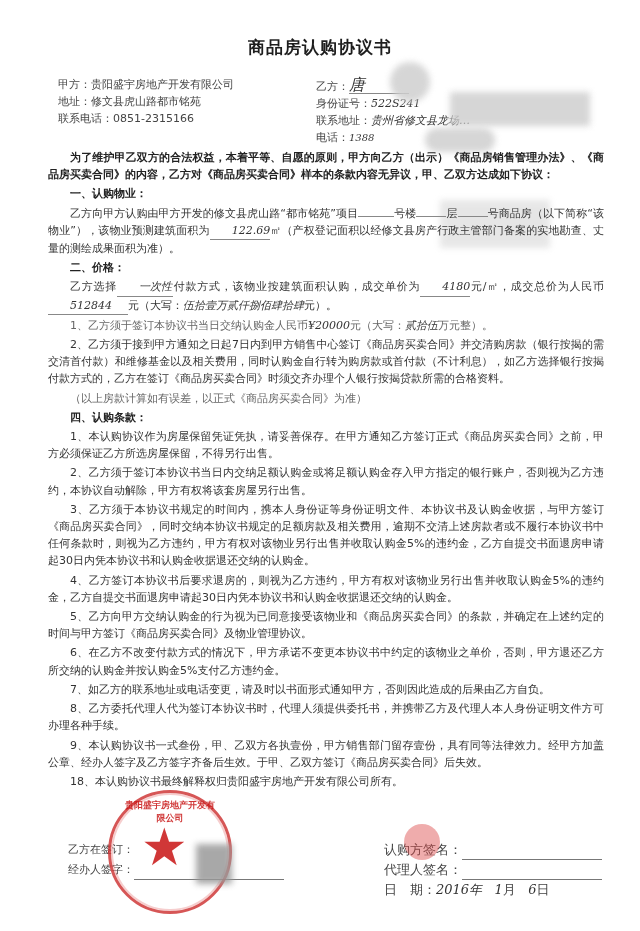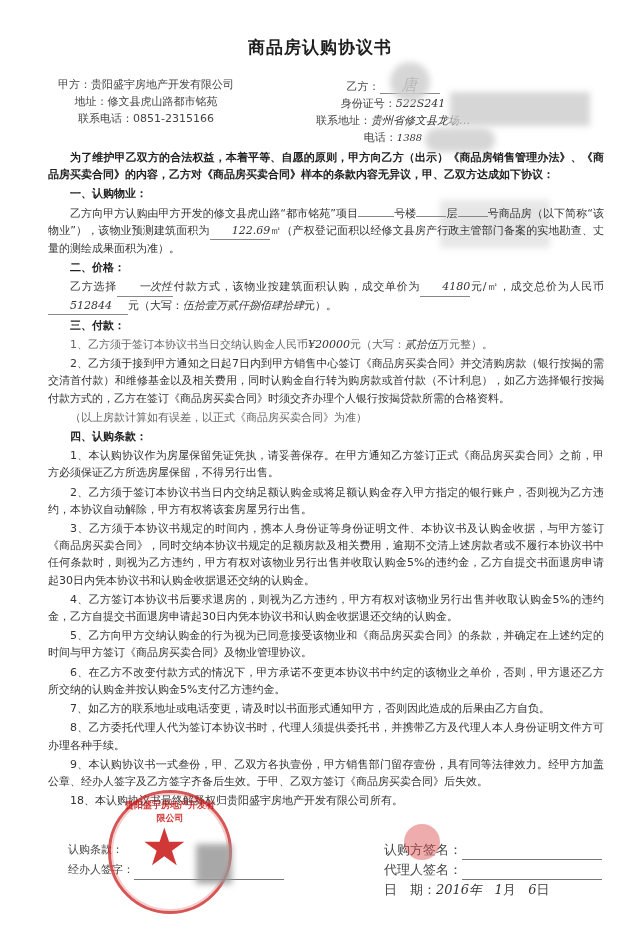--- a/index.html
+++ b/index.html
@@ -6,21 +6,21 @@
   body {
     width: 640px; height: 931px; overflow: hidden; background: #ffffff;
     font-family: "DejaVu Sans", "Liberation Sans", sans-serif;
     color: #2b2b2b; position: relative;
   }
   .page { position: absolute; left: 0; top: 0; width: 612px; height: 931px; }
   .title {
     position: absolute; top: 36px; left: 0; width: 640px; text-align: center;
     font-size: 17px; font-weight: bold; color: #1e1e1e; letter-spacing: 1px;
   }
-  .party { position: absolute; font-size: 11px; line-height: 17px; color: #444; text-align: center; }
+  .party { position: absolute; font-size: 11px; line-height: 17px; color: #444; }
   .party-a { left: 58px; top: 76px; }
   .party-b { left: 316px; top: 76px; }
   .row { white-space: nowrap; }
   .hand { font-family: "DejaVu Serif", serif; font-style: italic; color: #333; }
   .blank { display: inline-block; border-bottom: 1px solid #888; min-width: 30px; }
   .blur {
     position: absolute; background: #cfcfcf; opacity: 0.85; filter: blur(3px);
   }
   .body-text {
     position: absolute; left: 46px; top: 147px; width: 560px;
@@ -78,40 +78,39 @@
 
   <div class="body-text">
     <p class="indent bold">为了维护甲乙双方的合法权益，本着平等、自愿的原则，甲方向乙方（出示）《商品房销售管理办法》、《商品房买卖合同》的内容，乙方对《商品房买卖合同》样本的条款内容无异议，甲、乙双方达成如下协议：</p>
 
     <p class="heading">一、认购物业：</p>
     <p class="indent"><span>乙方向甲方认购由甲方开发的修文县虎山路“都市铭苑”项目</span><span class="blank" style="min-width:36px;"></span><span>号楼</span><span class="blank"></span><span>层</span><span class="blank"></span><span>号商品房（以下简称“该物业”），该物业预测建筑面积为</span><span class="hand blank">122.69</span><span>㎡（产权登记面积以经修文县房产行政主管部门备案的实地勘查、丈量的测绘成果面积为准）。</span></p>
 
     <p class="heading">二、价格：</p>
     <p class="indent"><span>乙方选择</span><span class="hand blank" style="min-width:56px;">一次性</span><span>付款方式，该物业按建筑面积认购，成交单价为</span><span class="hand blank">4180</span><span>元/㎡，成交总价为人民币</span><span class="hand blank" style="min-width:80px;">512844</span><span>元（大写：</span><span class="hand">伍拾壹万贰仟捌佰肆拾肆</span><span>元）。</span></p>
 
-    <p class="heading">三、付款：</p>
     <p class="indent light"><span>1、乙方须于签订本协议书当日交纳认购金人民币</span><span class="hand">¥20000</span><span>元（大写：</span><span class="hand">贰拾伍</span><span>万元整）。</span></p>
     <p class="indent">2、乙方须于接到甲方通知之日起7日内到甲方销售中心签订《商品房买卖合同》并交清购房款（银行按揭的需交清首付款）和维修基金以及相关费用，同时认购金自行转为购房款或首付款（不计利息），如乙方选择银行按揭付款方式的，乙方在签订《商品房买卖合同》时须交齐办理个人银行按揭贷款所需的合格资料。</p>
     <p class="indent light">（以上房款计算如有误差，以正式《商品房买卖合同》为准）</p>
 
     <p class="heading">四、认购条款：</p>
     <p class="indent">1、本认购协议作为房屋保留凭证凭执，请妥善保存。在甲方通知乙方签订正式《商品房买卖合同》之前，甲方必须保证乙方所选房屋保留，不得另行出售。</p>
     <p class="indent">2、乙方须于签订本协议书当日内交纳足额认购金或将足额认购金存入甲方指定的银行账户，否则视为乙方违约，本协议自动解除，甲方有权将该套房屋另行出售。</p>
     <p class="indent">3、乙方须于本协议书规定的时间内，携本人身份证等身份证明文件、本协议书及认购金收据，与甲方签订《商品房买卖合同》，同时交纳本协议书规定的足额房款及相关费用，逾期不交清上述房款者或不履行本协议书中任何条款时，则视为乙方违约，甲方有权对该物业另行出售并收取认购金5%的违约金，乙方自提交书面退房申请起30日内凭本协议书和认购金收据退还交纳的认购金。</p>
     <p class="indent">4、乙方签订本协议书后要求退房的，则视为乙方违约，甲方有权对该物业另行出售并收取认购金5%的违约金，乙方自提交书面退房申请起30日内凭本协议书和认购金收据退还交纳的认购金。</p>
     <p class="indent">5、乙方向甲方交纳认购金的行为视为已同意接受该物业和《商品房买卖合同》的条款，并确定在上述约定的时间与甲方签订《商品房买卖合同》及物业管理协议。</p>
     <p class="indent">6、在乙方不改变付款方式的情况下，甲方承诺不变更本协议书中约定的该物业之单价，否则，甲方退还乙方所交纳的认购金并按认购金5%支付乙方违约金。</p>
     <p class="indent">7、如乙方的联系地址或电话变更，请及时以书面形式通知甲方，否则因此造成的后果由乙方自负。</p>
     <p class="indent">8、乙方委托代理人代为签订本协议书时，代理人须提供委托书，并携带乙方及代理人本人身份证明文件方可办理各种手续。</p>
     <p class="indent">9、本认购协议书一式叁份，甲、乙双方各执壹份，甲方销售部门留存壹份，具有同等法律效力。经甲方加盖公章、经办人签字及乙方签字齐备后生效。于甲、乙双方签订《商品房买卖合同》后失效。</p>
     <p class="indent">18、本认购协议书最终解释权归贵阳盛宇房地产开发有限公司所有。</p>
   </div>
 
   <div class="sign-left">
-    <div class="row"><span>认购条款：</span></div>
+    <div class="row"><span>乙方在签订：</span></div>
     <div class="row"><span>经办人签字：</span><span class="line" style="width:150px;"></span></div>
   </div>
 
   <div class="stamp">
     <div class="stamp-text">贵阳盛宇房地产开发有限公司</div>
     <div class="stamp-star">★</div>
   </div>
   <div class="blur" style="left:196px;top:844px;width:36px;height:40px;background:#9a9a9a;"></div>
 
   <div class="sign-right">

